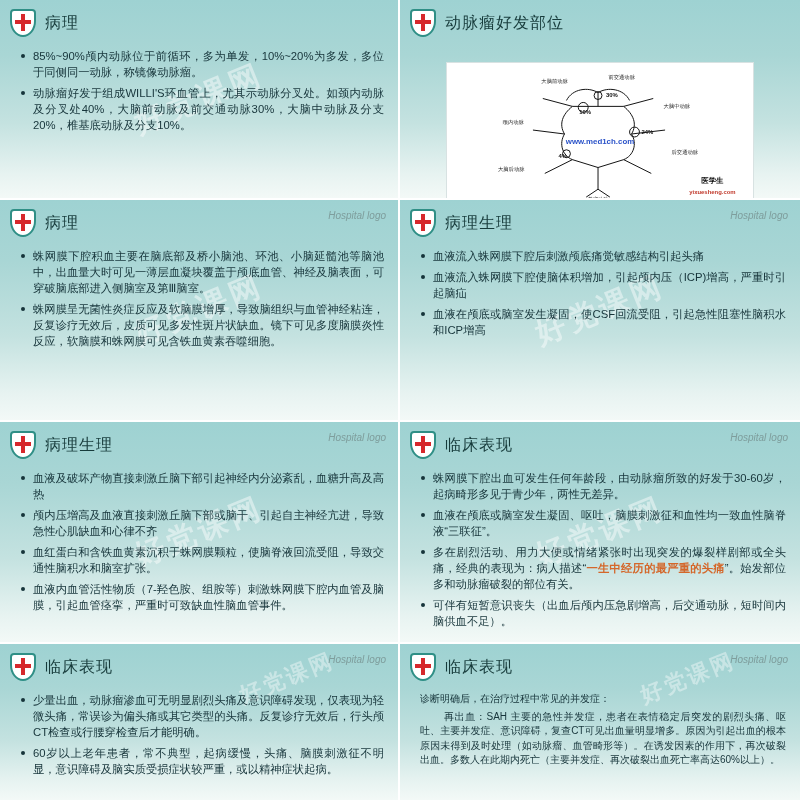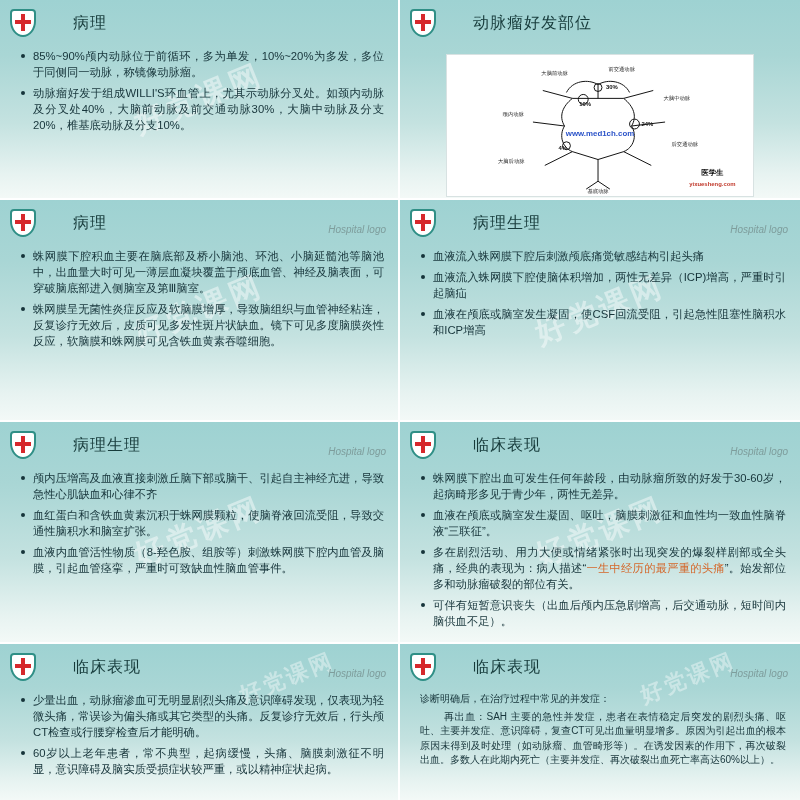--- a/index.html
+++ b/index.html
@@ -53,21 +53,20 @@
   }
 
   
   .hdr {
     position: relative;
     height: 46px;
     display: flex;
     align-items: center;
     padding-left: 10px;
     z-index: 6;
-    gap: 28px;
   }
   .logo-badge {
     width: 26px; height: 28px;
     position: relative;
     flex: 0 0 auto;
     margin-right: 9px;
   }
   .logo-badge .shield {
     position: absolute; inset: 0;
     background: #ffffff;
@@ -87,21 +86,21 @@
     background: #d6282c;
   }
   .slide-title {
     font-size: 16px;
     color: #173b3b;
     font-weight: normal;
     letter-spacing: 1px;
   }
   .hospital-logo {
     position: absolute;
-    right: 12px; top: 24px;
+    right: 12px; top: 10px;
     font-size: 10px;
     font-style: italic;
     color: #7e9d9c;
     z-index: 6;
   }
 
   
   .body {
     position: relative;
     z-index: 6;
@@ -129,27 +128,27 @@
     background: #16343a;
   }
   .plain-para {
     font-size: 10px;
     line-height: 1.45;
     color: #16343a;
     margin: 0 0 3px 0;
     text-align: justify;
   }
   .plain-para.indent { text-indent: 24px; }
-  .em-orange { color: #d4672a; }
+  .em-orange { color: #d4672a; font-weight: bold; }
 
   
   .figure-wrap {
     position: relative;
     z-index: 6;
-    margin: 8px auto;
+    margin: 16px auto;
     width: 308px; height: 143px;
     background: #ffffff;
     border: 1px solid #d8e2e2;
   }
   .fig-svg { display:block; width:100%; height:100%; }
   .fig-label {
     font-size: 5.4px;
     fill: #1b1b1b;
     font-family: "Liberation Sans", sans-serif;
   }
@@ -277,42 +276,43 @@
       <div class="logo-badge">
         <div class="shield"></div>
           <div class="cross-v"></div>
           <div class="cross-h"></div>
       </div>
       <div class="slide-title">病理生理</div>
     </div>
     <div class="body">
       <ul class="bullets">
         <li>血液流入蛛网膜下腔后刺激颅底痛觉敏感结构引起头痛</li>
-        <li>血液流入蛛网膜下腔使脑体积增加，两性无差异（ICP)增高，严重时引起脑疝</li>
+        <li>血液流入蛛网膜下腔使脑体积增加，引起颅内压（ICP)增高，严重时引起脑疝</li>
         <li>血液在颅底或脑室发生凝固，使CSF回流受阻，引起急性阻塞性脑积水和ICP增高</li>
       </ul>
     </div>
   </div>
 
   <div class="slide col1 row3">
     <div class="wm">好党课网</div>
     <div class="hospital-logo">Hospital logo</div>
     <div class="hdr">
       <div class="logo-badge">
         <div class="shield"></div>
           <div class="cross-v"></div>
           <div class="cross-h"></div>
       </div>
       <div class="slide-title">病理生理</div>
     </div>
     <div class="body">
       <ul class="bullets">
+        <li>血液及破坏产物直接刺激丘脑下部引起神经内分泌紊乱，血糖升高及高热</li>
         <li>颅内压增高及血液直接刺激丘脑下部或脑干、引起自主神经亢进，导致急性心肌缺血和心律不齐</li>
         <li>血红蛋白和含铁血黄素沉积于蛛网膜颗粒，使脑脊液回流受阻，导致交通性脑积水和脑室扩张。</li>
-        <li>血液内血管活性物质（8-羟色胺、组胺等）刺激蛛网膜下腔内血管及脑膜，引起血管痉挛，严重时可致缺血性脑血管事件。</li>
+        <li>血液内血管活性物质（7-羟色胺、组胺等）刺激蛛网膜下腔内血管及脑膜，引起血管痉挛，严重时可致缺血性脑血管事件。</li>
       </ul>
     </div>
   </div>
 
   <div class="slide col2 row3">
     <div class="wm">好党课网</div>
     <div class="hospital-logo">Hospital logo</div>
     <div class="hdr">
       <div class="logo-badge">
         <div class="shield"></div>

